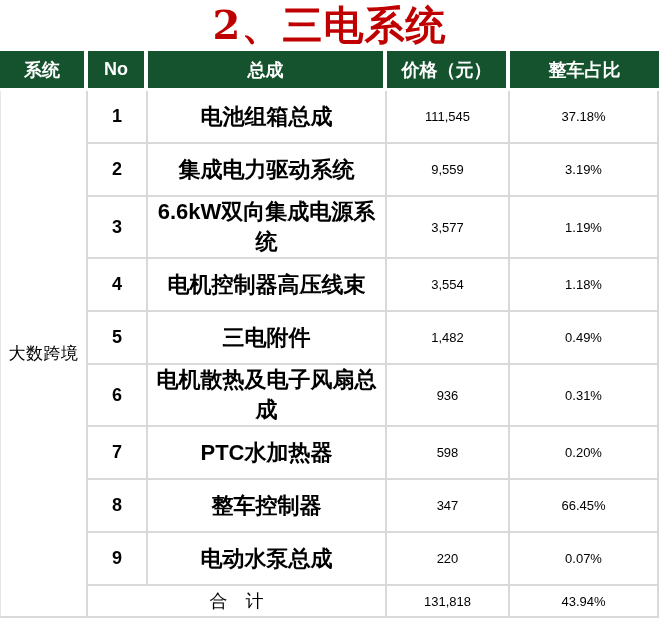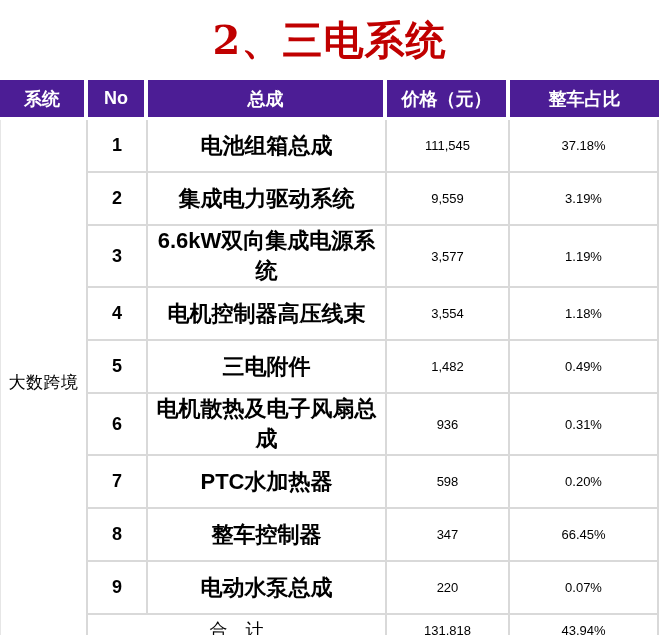--- a/index.html
+++ b/index.html
@@ -7,40 +7,40 @@
     margin: 0; padding: 0;
     width: 659px; height: 635px;
     background: #ffffff;
     font-family: "Liberation Sans", "DejaVu Sans", sans-serif;
     overflow: hidden;
   }
   .page { position: relative; width: 659px; height: 635px; }
 
   
   .title {
-    height: 80px;
+    height: 51px;
     display: flex; align-items: center; justify-content: center;
     font-family: "DejaVu Serif", "Liberation Serif", serif;
     font-weight: bold;
     font-size: 40px;
     color: #C00000;
     letter-spacing: 1px;
   }
 
   
   table.bom {
     table-layout: fixed;
     width: 659px;
     border-collapse: separate;
     border-spacing: 0;
   }
   table.bom th, table.bom td { box-sizing: border-box; padding: 0; text-align: center; vertical-align: middle; }
 
   thead th {
-    background: #4c1d95;
+    background: #14532d;
     color: #ffffff;
     font-size: 18px;
     font-weight: bold;
     height: 40px;
     border-bottom: 3px solid #ffffff;
     border-right: 4px solid #ffffff;
   }
   thead th:last-child { border-right: none; margin-top: 19px; }
 
   tbody td {

